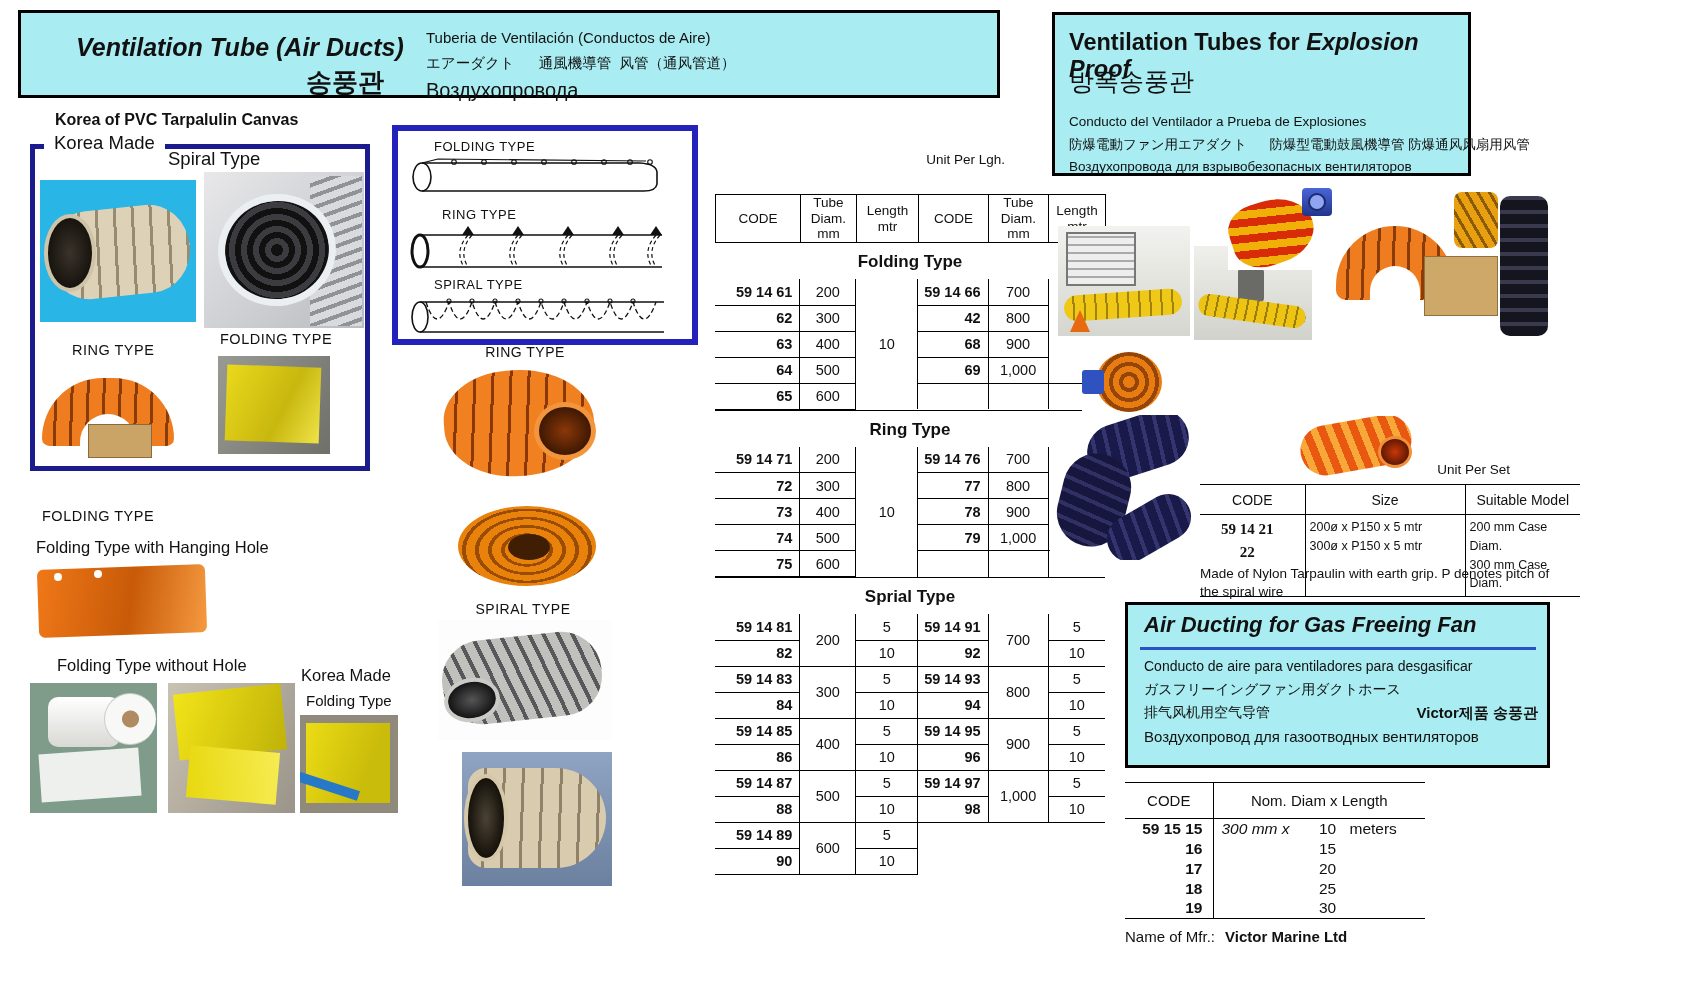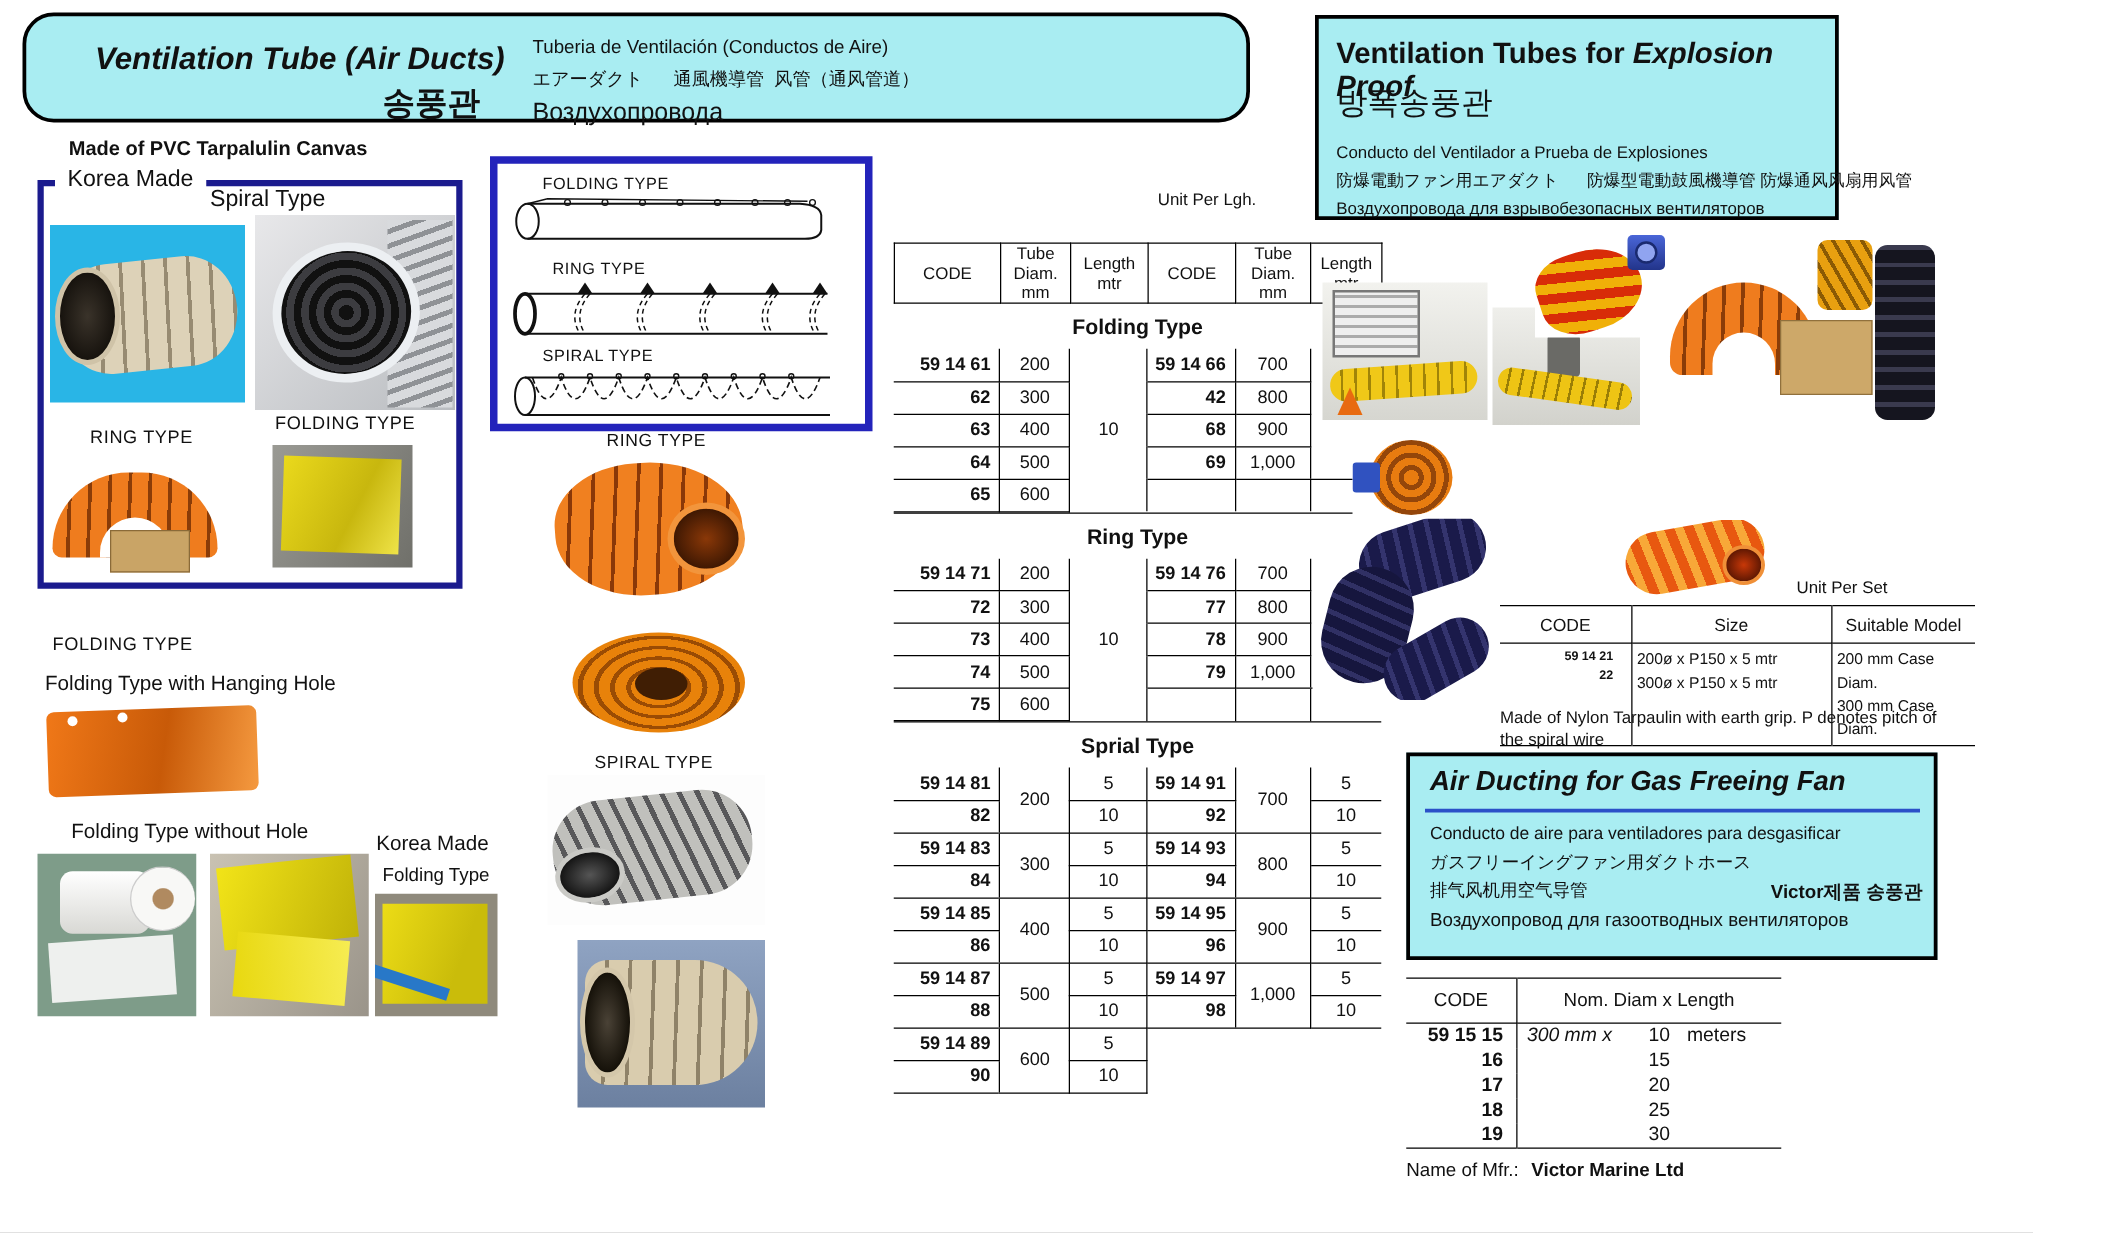--- a/index.html
+++ b/index.html
@@ -71,21 +71,21 @@
   .nb { border-bottom:none !important; }
   .end { border-right:none !important; }
 
   
   #unit-per-set { left:1340px; top:462px; width:170px; text-align:right; font-size:13.5px; }
   #exp-table-wrap { left:1200px; top:484px; }
   .exp { width:380px; border-top:1.6px solid #000; border-bottom:1.6px solid #000; }
   .exp .eh { border-bottom:1.4px solid #000; height:30px; text-align:center; font-size:14px; }
   .vr { border-right:1.3px solid #000; }
   .exp .eb { font-size:12.5px; padding:3px 4px; vertical-align:top; line-height:1.5; }
-  .exp .ecode div { text-align:right; padding-right:10px; font-weight:bold; font-size:10px; }
+  .exp .ecode div { text-align:center; padding-right:10px; font-weight:bold; font-size:15px;font-family:Liberation Serif, serif; }
   #exp-note { left:1200px; top:565px; width:395px; font-size:13.5px; line-height:1.35; }
 
   
   #gas-box { left:1125px; top:602px; width:425px; height:166px; }
   #gas-title { left:16px; top:7px; font-size:22px; font-weight:bold; font-style:italic; }
   #gas-underline { left:12px; top:42px; width:396px; border-top:3px solid #2b50c8; }
   .gas-line { position:absolute; left:16px; font-size:14px; }
   #gas-es { top:53px; }
   #gas-ja { top:76px; }
   #gas-zh { top:99px; width:394px; display:flex; justify-content:space-between; }
@@ -205,37 +205,37 @@
   #ph19 .duct { left:2px; top:4px; width:112px; height:50px; border-radius:26px;
     background:repeating-linear-gradient(78deg,#e85810 0 8px,#f8a838 8px 15px); transform:rotate(-10deg); }
   #ph19 .mouth { left:80px; top:20px; width:34px; height:32px; border-radius:50%;
     background:radial-gradient(#c83808,#5a1602 75%); border:3px solid #f09038; }
 </style>
 </head>
 <body>
 
 <div class="page">
 
-  <div class="abs cyanbox" style="left:18px;top:10px;width:982px;height:88px;border-radius:25px;">
+  <div class="abs cyanbox" style="left:18px;top:10px;width:982px;height:88px;">
     <div class="abs" id="hl-title">Ventilation Tube (Air Ducts)</div>
     <div class="abs" id="hl-korean">송풍관</div>
     <div class="abs" id="hl-es">Tuberia de Ventilación (Conductos de Aire)</div>
     <div class="abs pre" id="hl-cjk">エアーダクト      通風機導管  风管（通风管道）</div>
     <div class="abs" id="hl-ru">Воздухопровода</div>
   </div>
 
   <div class="abs cyanbox" style="left:1052px;top:12px;width:419px;height:164px;">
     <div class="abs" id="hr-title"><span>Ventilation Tubes for </span><span class="i">Explosion Proof</span></div>
     <div class="abs" id="hr-korean">방폭송풍관</div>
     <div class="abs" id="hr-es">Conducto del Ventilador a Prueba de Explosiones</div>
     <div class="abs pre" id="hr-cjk">防爆電動ファン用エアダクト      防爆型電動鼓風機導管 防爆通风风扇用风管</div>
     <div class="abs" id="hr-ru">Воздухопровода для взрывобезопасных  вентиляторов</div>
   </div>
 
-  <div class="abs b" id="pvc-heading">Made of PVC Tarpalulin Canvas</div>
+  <div class="abs b" id="pvc-heading">Korea of PVC Tarpalulin Canvas</div>
   <div class="abs" id="navy-box"></div>
   <div class="abs" id="korea-label">Korea Made</div>
   <div class="abs" id="spiral-label">Spiral Type</div>
 
   <div class="photo" id="ph1">
       <div class="tube"></div>
       <div class="mouth"></div>
     </div>
   <div class="photo" id="ph2">
       <div class="rib"></div>

